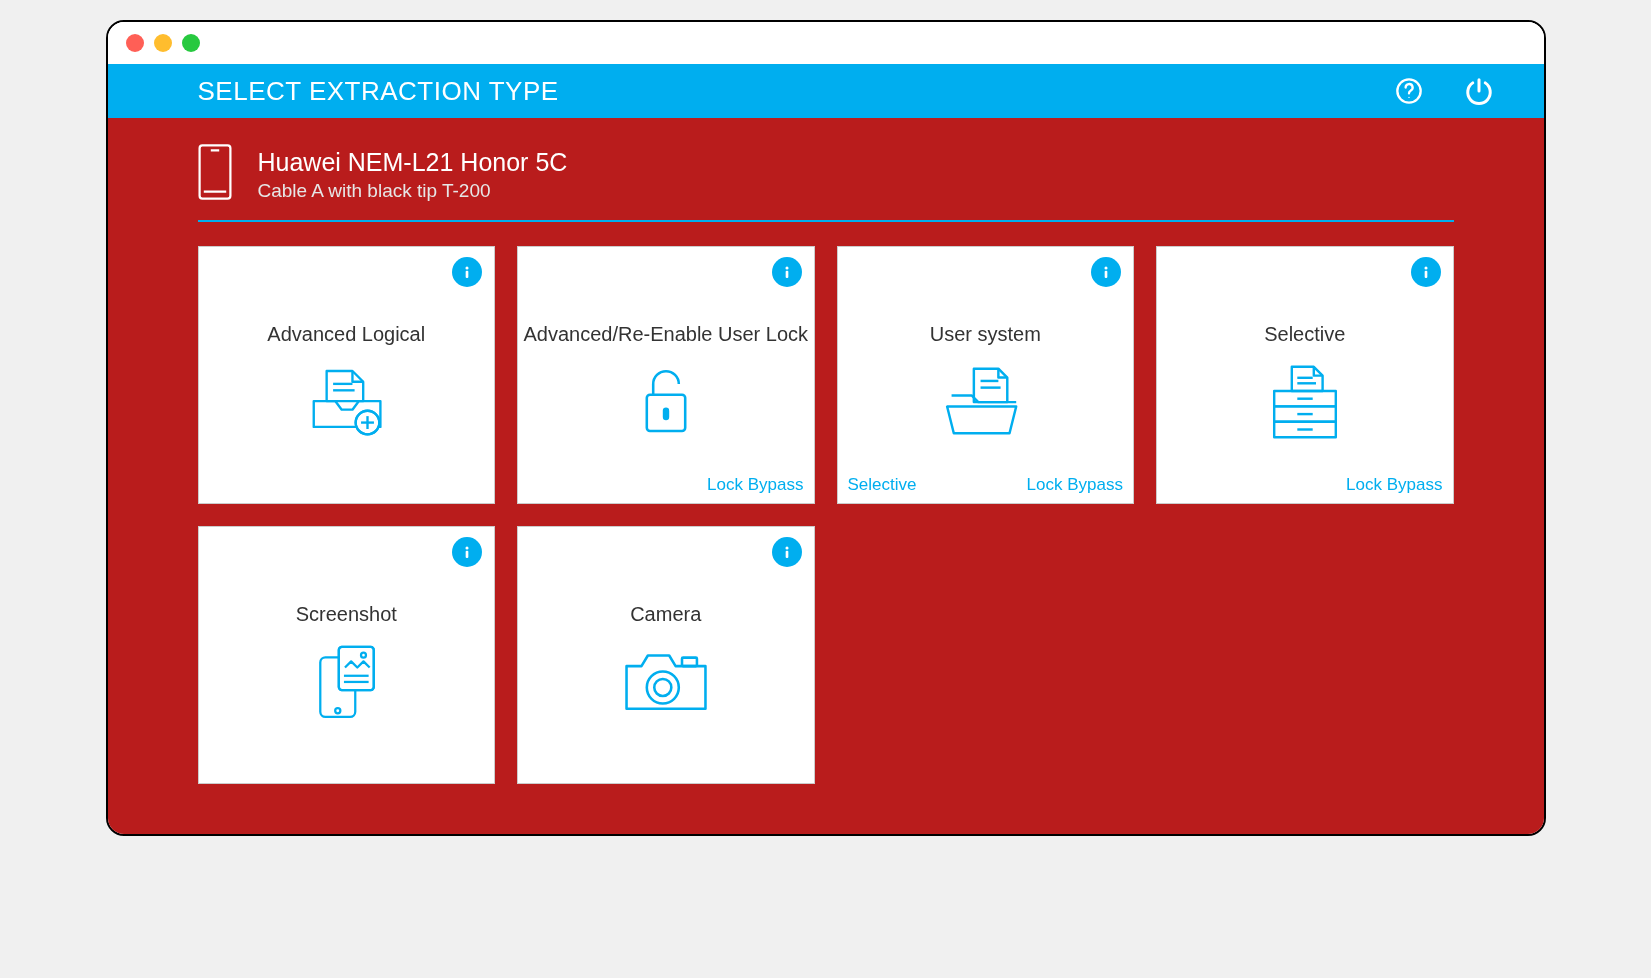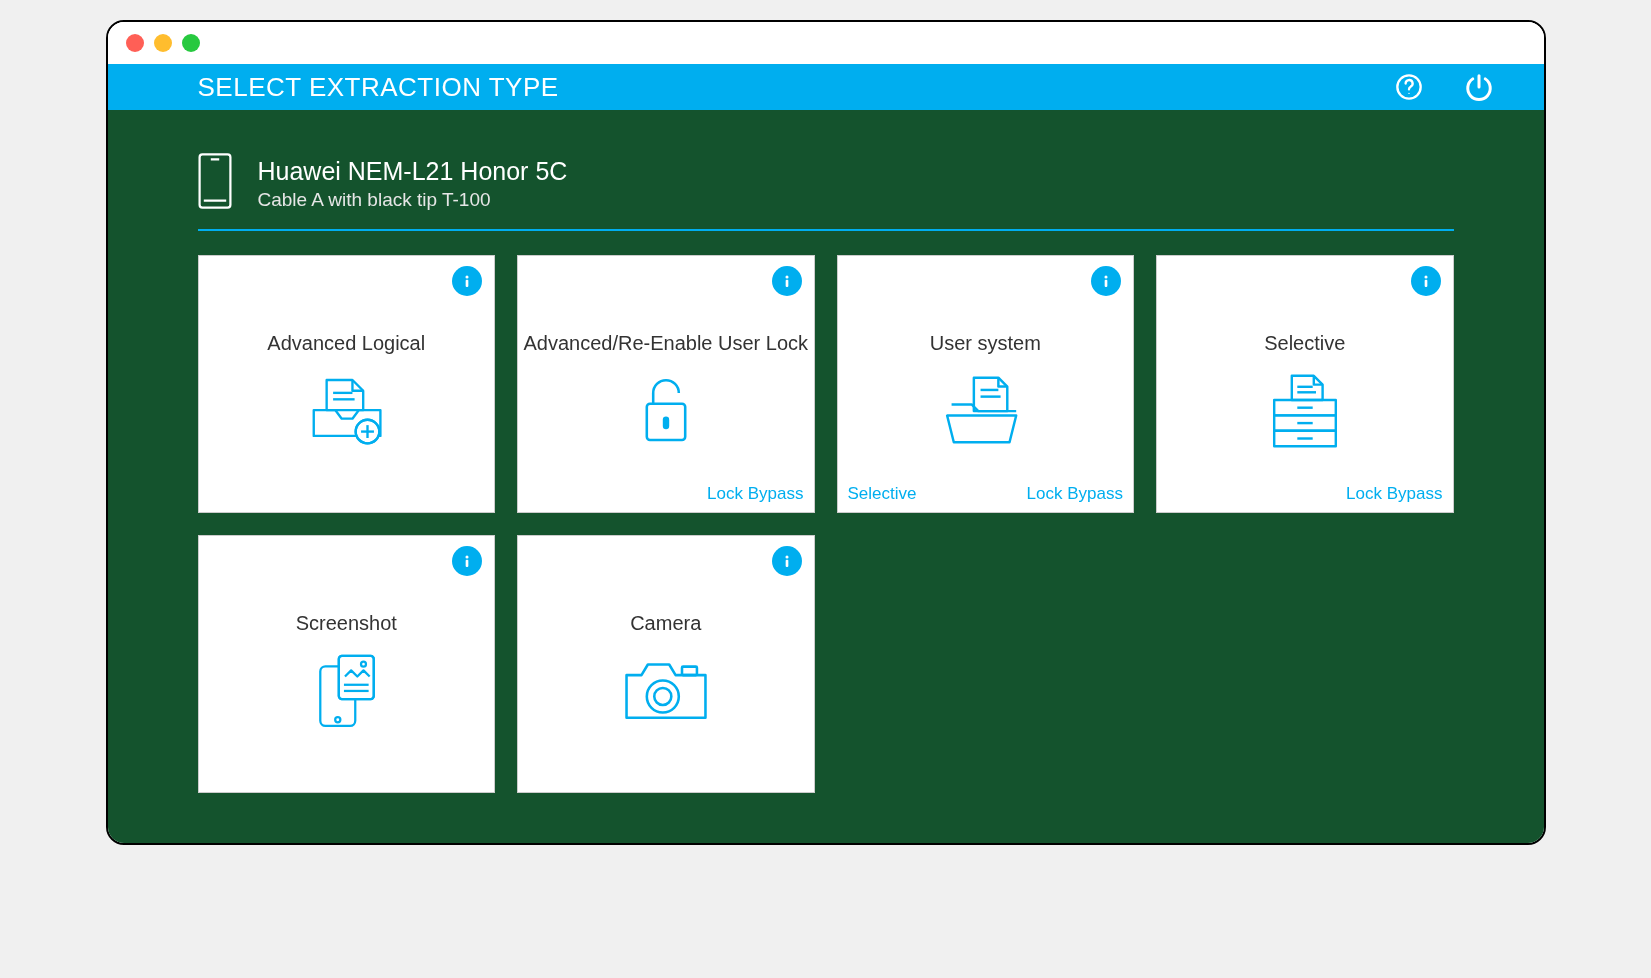--- a/index.html
+++ b/index.html
@@ -27,21 +27,21 @@
       background: #fff;
     }
     .traffic-dot {
       width: 18px; height: 18px; border-radius: 50%;
     }
     .dot-close { background: #ff5f56; }
     .dot-min { background: #ffbd2e; }
     .dot-max { background: #27c93f; }
     .header-bar {
       background: #00aeef;
-      height: 46px;
+      height: 54px;
       display: flex;
       align-items: center;
       justify-content: space-between;
       padding: 0 50px 0 90px;
       color: #fff;
     }
     .header-title {
       font-size: 26px;
       font-weight: 400;
       letter-spacing: 0.5px;
@@ -50,22 +50,22 @@
       display: flex;
       gap: 40px;
       align-items: center;
     }
     .header-icon {
       width: 30px; height: 30px;
       display: flex; align-items: center; justify-content: center;
       cursor: pointer;
     }
     .content-area {
-      background: #14532d;
-      padding: 43px 90px 50px 90px;
+      background: #b91c1c;
+      padding: 26px 90px 50px 90px;
     }
     .device-row {
       display: flex;
       align-items: center;
       gap: 22px;
       padding-bottom: 16px;
       border-bottom: 2px solid #00aeef;
       margin-bottom: 24px;
     }
     .device-icon-wrap {
@@ -160,21 +160,21 @@
     <div class="device-row">
       <div class="device-icon-wrap">
         <svg viewBox="0 0 24 40" width="34" height="56" fill="none" stroke="#fff" stroke-width="1.6">
           <rect x="1" y="1" width="22" height="38" rx="2"></rect>
           <line x1="4" y1="34" x2="20" y2="34"></line>
           <line x1="9" y1="4.5" x2="15" y2="4.5"></line>
         </svg>
       </div>
       <div class="device-texts">
         <div class="device-name">Huawei NEM-L21 Honor 5C</div>
-        <div class="device-sub">Cable A with black tip T-100</div>
+        <div class="device-sub">Cable A with black tip T-200</div>
       </div>
     </div>
 
     <div class="tiles-grid">
 
       <div class="tile">
         <div class="info-btn">
           <svg viewBox="0 0 24 24">
               <circle cx="12" cy="6" r="2.3" fill="#fff"></circle>
               <rect x="10" y="10" width="4" height="11" rx="1.5" fill="#fff"></rect>

